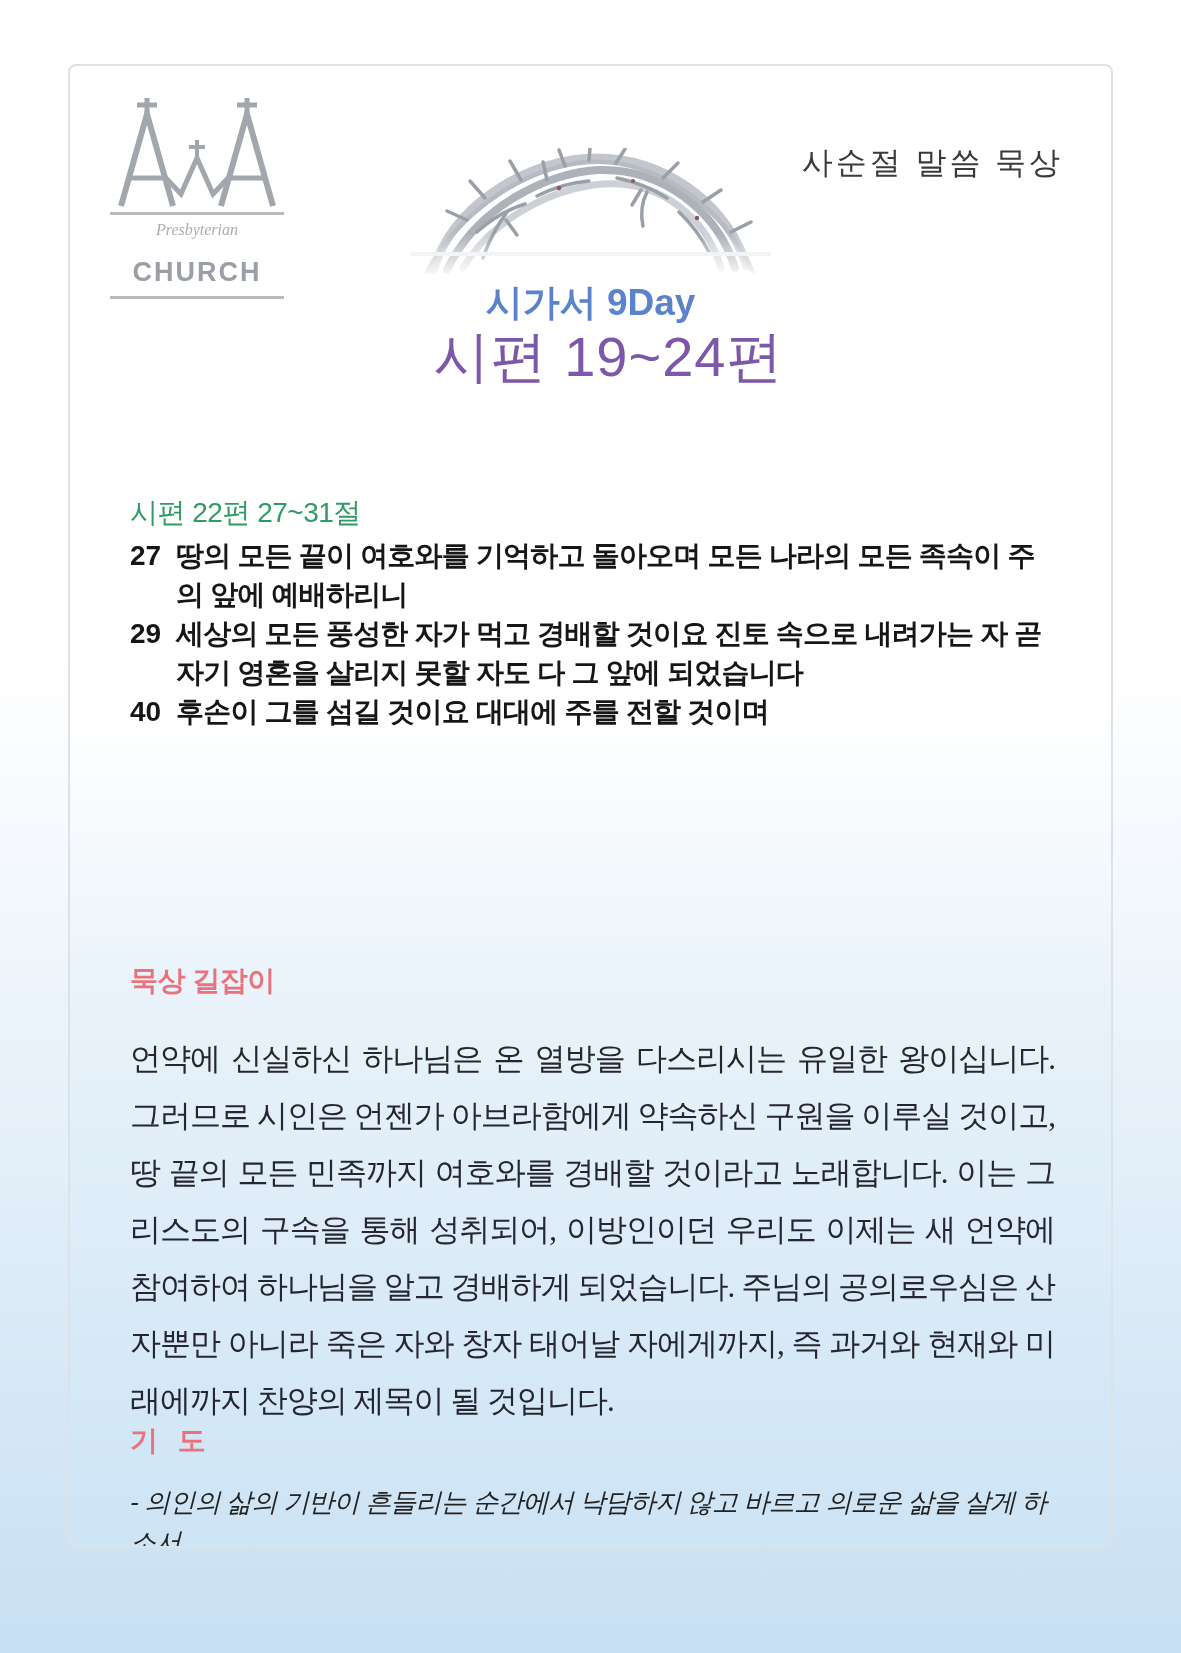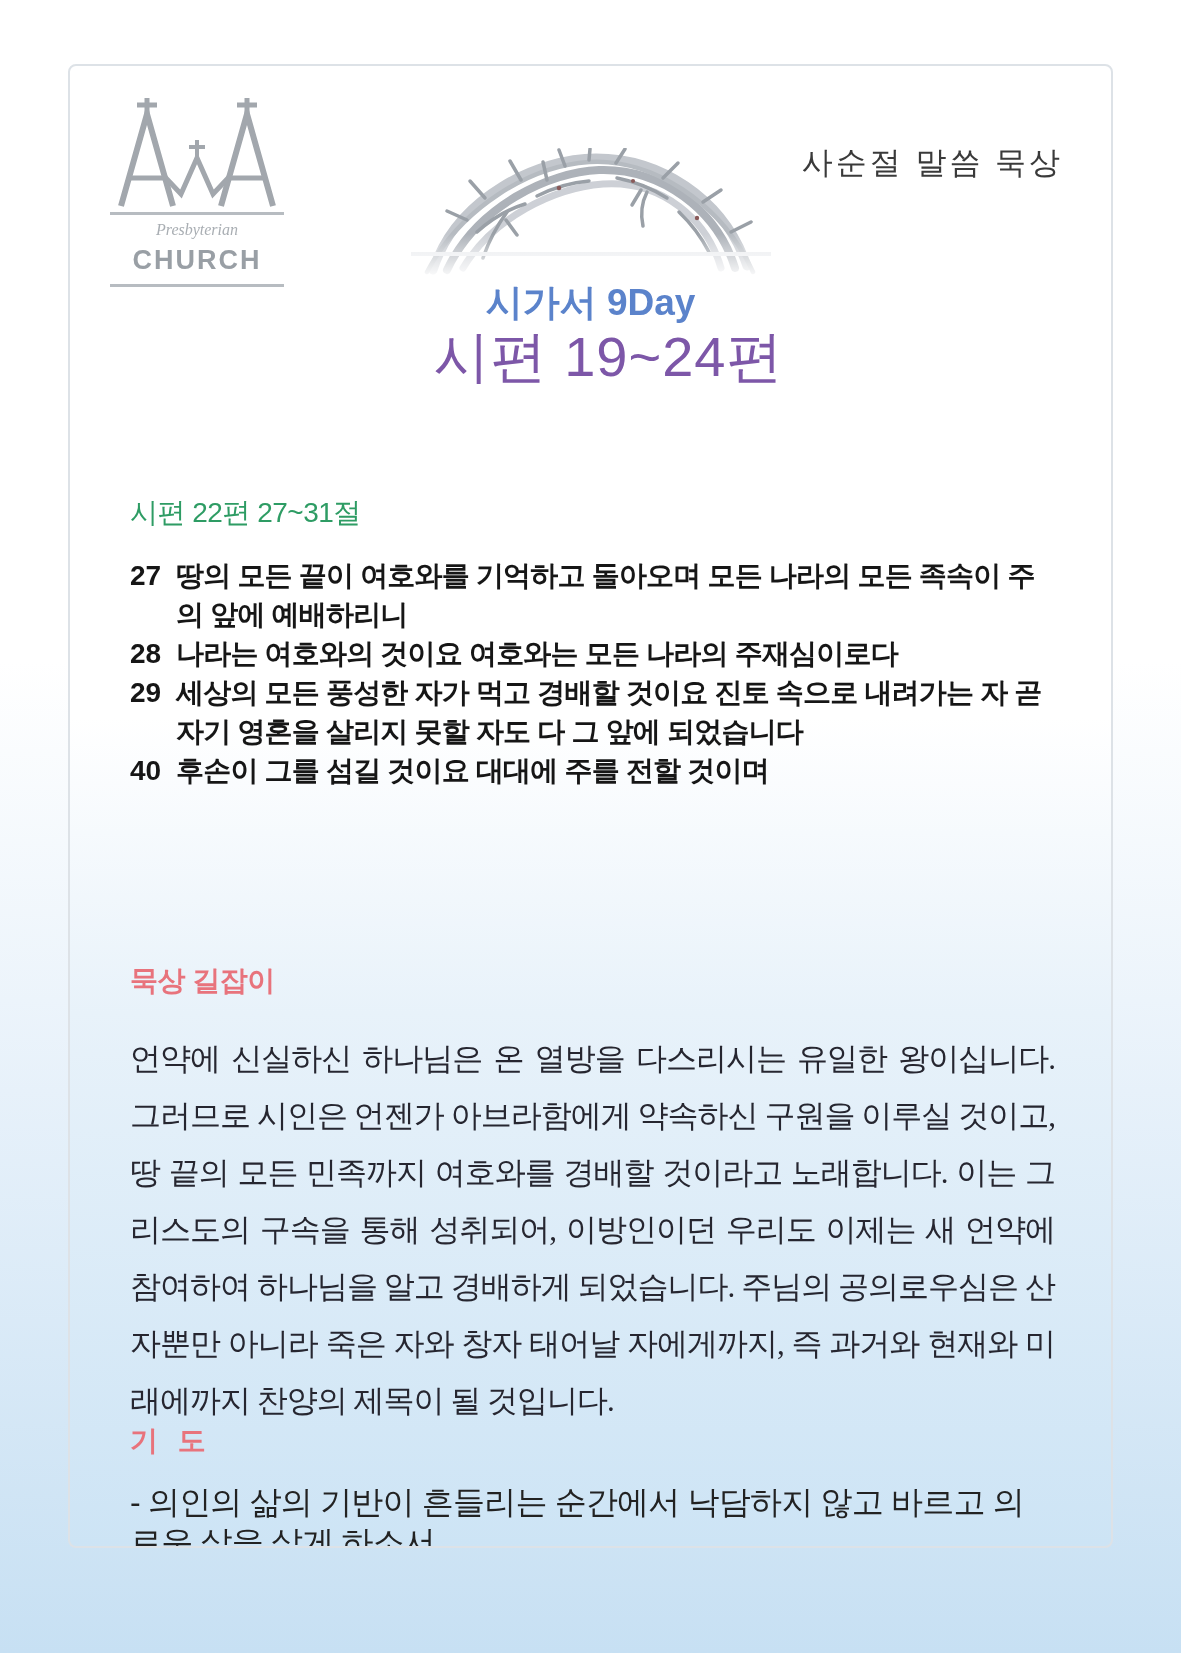--- a/index.html
+++ b/index.html
@@ -19,46 +19,46 @@
     position:absolute; top:76px; right:48px;
     font-size:31px; color:#3a3a3a; letter-spacing:3px; font-weight:500;
   }
   
   .logo { position:absolute; left:34px; top:30px; width:186px; text-align:center; color:#9ba1a7; }
   .logo svg { display:block; margin:0 auto; }
   .logo .rule { border-top:3px solid #b7bcc1; margin:4px 6px 6px 6px; }
   .logo .rule.bottom { margin-top:8px; }
   .logo .l1 { font-size:24px; font-weight:bold; letter-spacing:0.5px; color:#999fa5; }
   .logo .l2 { font-family:"Liberation Serif", serif; font-style:italic; font-size:16px; color:#a9aeb3; margin-top:1px; }
-  .logo .l3 { font-size:27px; font-weight:bold; letter-spacing:2px; color:#999fa5; margin-top:6px; }
+  .logo .l3 { font-size:27px; font-weight:bold; letter-spacing:2px; color:#999fa5; margin-top:18px; }
   
   .crown-wrap { position:absolute; left:50%; transform:translateX(-50%); top:82px; width:360px; height:132px; }
   
   .series-title { position:absolute; top:212px; left:0; width:100%; text-align:center;
     font-size:37px; font-weight:bold; color:#5b83cb; letter-spacing:0px; }
   .main-title { position:absolute; top:254px; left:0; width:100%; text-align:center;
     font-size:56px; font-weight:400; color:#7d57a8; letter-spacing:1px;padding-left:36px; }
   
   .scripture { position:absolute; left:60px; right:56px; top:428px; }
-  .scripture-heading { font-size:28px; font-weight:500; color:#2e9c64; margin-bottom:24px; letter-spacing:-0.5px; }
+  .scripture-heading { font-size:28px; font-weight:500; color:#2e9c64; margin-bottom:4px; letter-spacing:-0.5px; }
   .verse-row { display:flex; align-items:flex-start; }
   .verse-num { flex:0 0 46px; font-size:28px; font-weight:700; color:#161616; line-height:39px; }
   .verse-text { flex:1; font-size:28px; font-weight:700; color:#161616; line-height:39px; letter-spacing:-0.8px; }
   
   .meditation { position:absolute; left:60px; right:56px; top:896px; }
   .section-heading { font-size:28px; font-weight:bold; color:#e8737c; letter-spacing:-0.5px; }
   .meditation-body {
     margin-top:30px; font-family:"Liberation Serif", serif;
     font-size:31px; color:#262630; line-height:57px; text-align:justify; letter-spacing:-1px;
   }
   
   .prayer { position:absolute; left:60px; right:56px; top:1356px; }
   .prayer .section-heading { letter-spacing:6px; }
   .prayer-list { margin-top:22px; }
-  .prayer-item { font-size:32px; font-weight:500; color:#222222; line-height:40px; letter-spacing:-0.8px; }
+  .prayer-item { font-size:26px; font-weight:500; color:#222222; line-height:40px; letter-spacing:-0.8px;font-style:italic; }
 </style>
 </head>
 <body>
 
 <div class="card">
 
   <div class="corner-note">사순절 말씀 묵상</div>
 
   <div class="logo">
     <svg width="180" height="112" viewBox="0 0 180 112">
@@ -135,24 +135,20 @@
 
   <div class="scripture">
     <div class="scripture-heading">시편 22편 27~31절</div>
     <div class="verse-list">
 
         <div class="verse-row">
           <div class="verse-num">27</div>
           <div class="verse-text">땅의 모든 끝이 여호와를 기억하고 돌아오며 모든 나라의 모든 족속이 주의 앞에 예배하리니</div>
         </div>
 
-        <div class="verse-row">
-          <div class="verse-num">28</div>
-          <div class="verse-text">나라는 여호와의 것이요 여호와는 모든 나라의 주재심이로다</div>
-        </div>
 
         <div class="verse-row">
           <div class="verse-num">29</div>
           <div class="verse-text">세상의 모든 풍성한 자가 먹고 경배할 것이요 진토 속으로 내려가는 자 곧 자기 영혼을 살리지 못할 자도 다 그 앞에 되었습니다</div>
         </div>
 
         <div class="verse-row">
           <div class="verse-num">40</div>
           <div class="verse-text">후손이 그를 섬길 것이요 대대에 주를 전할 것이며</div>
         </div>

